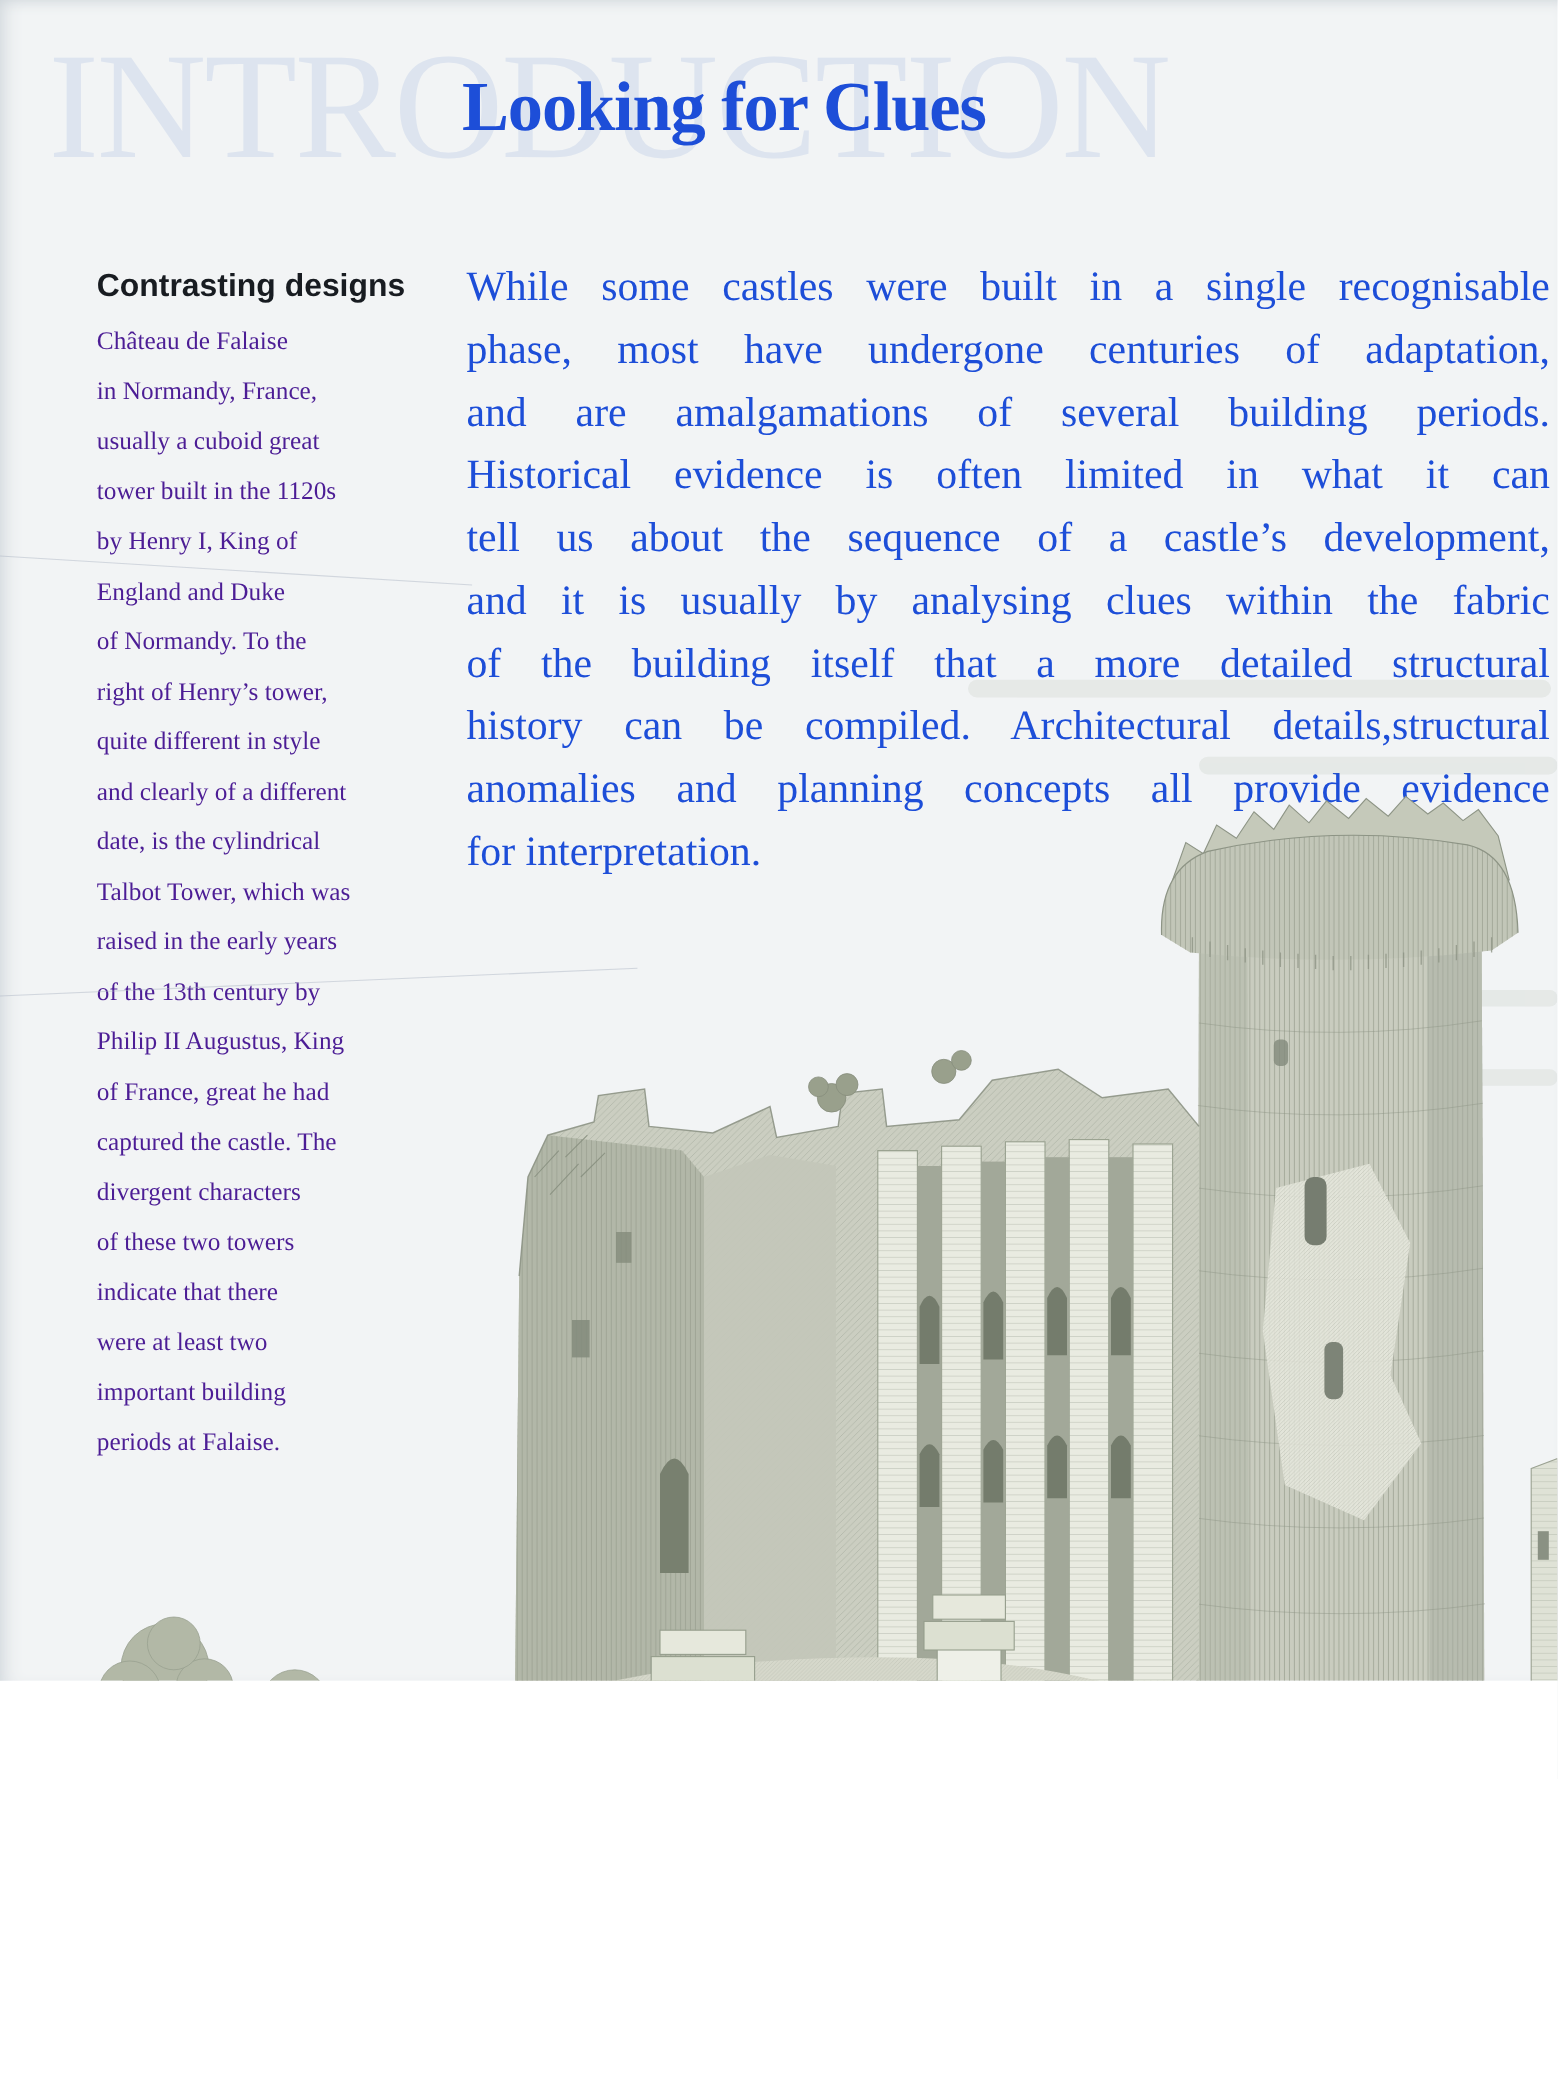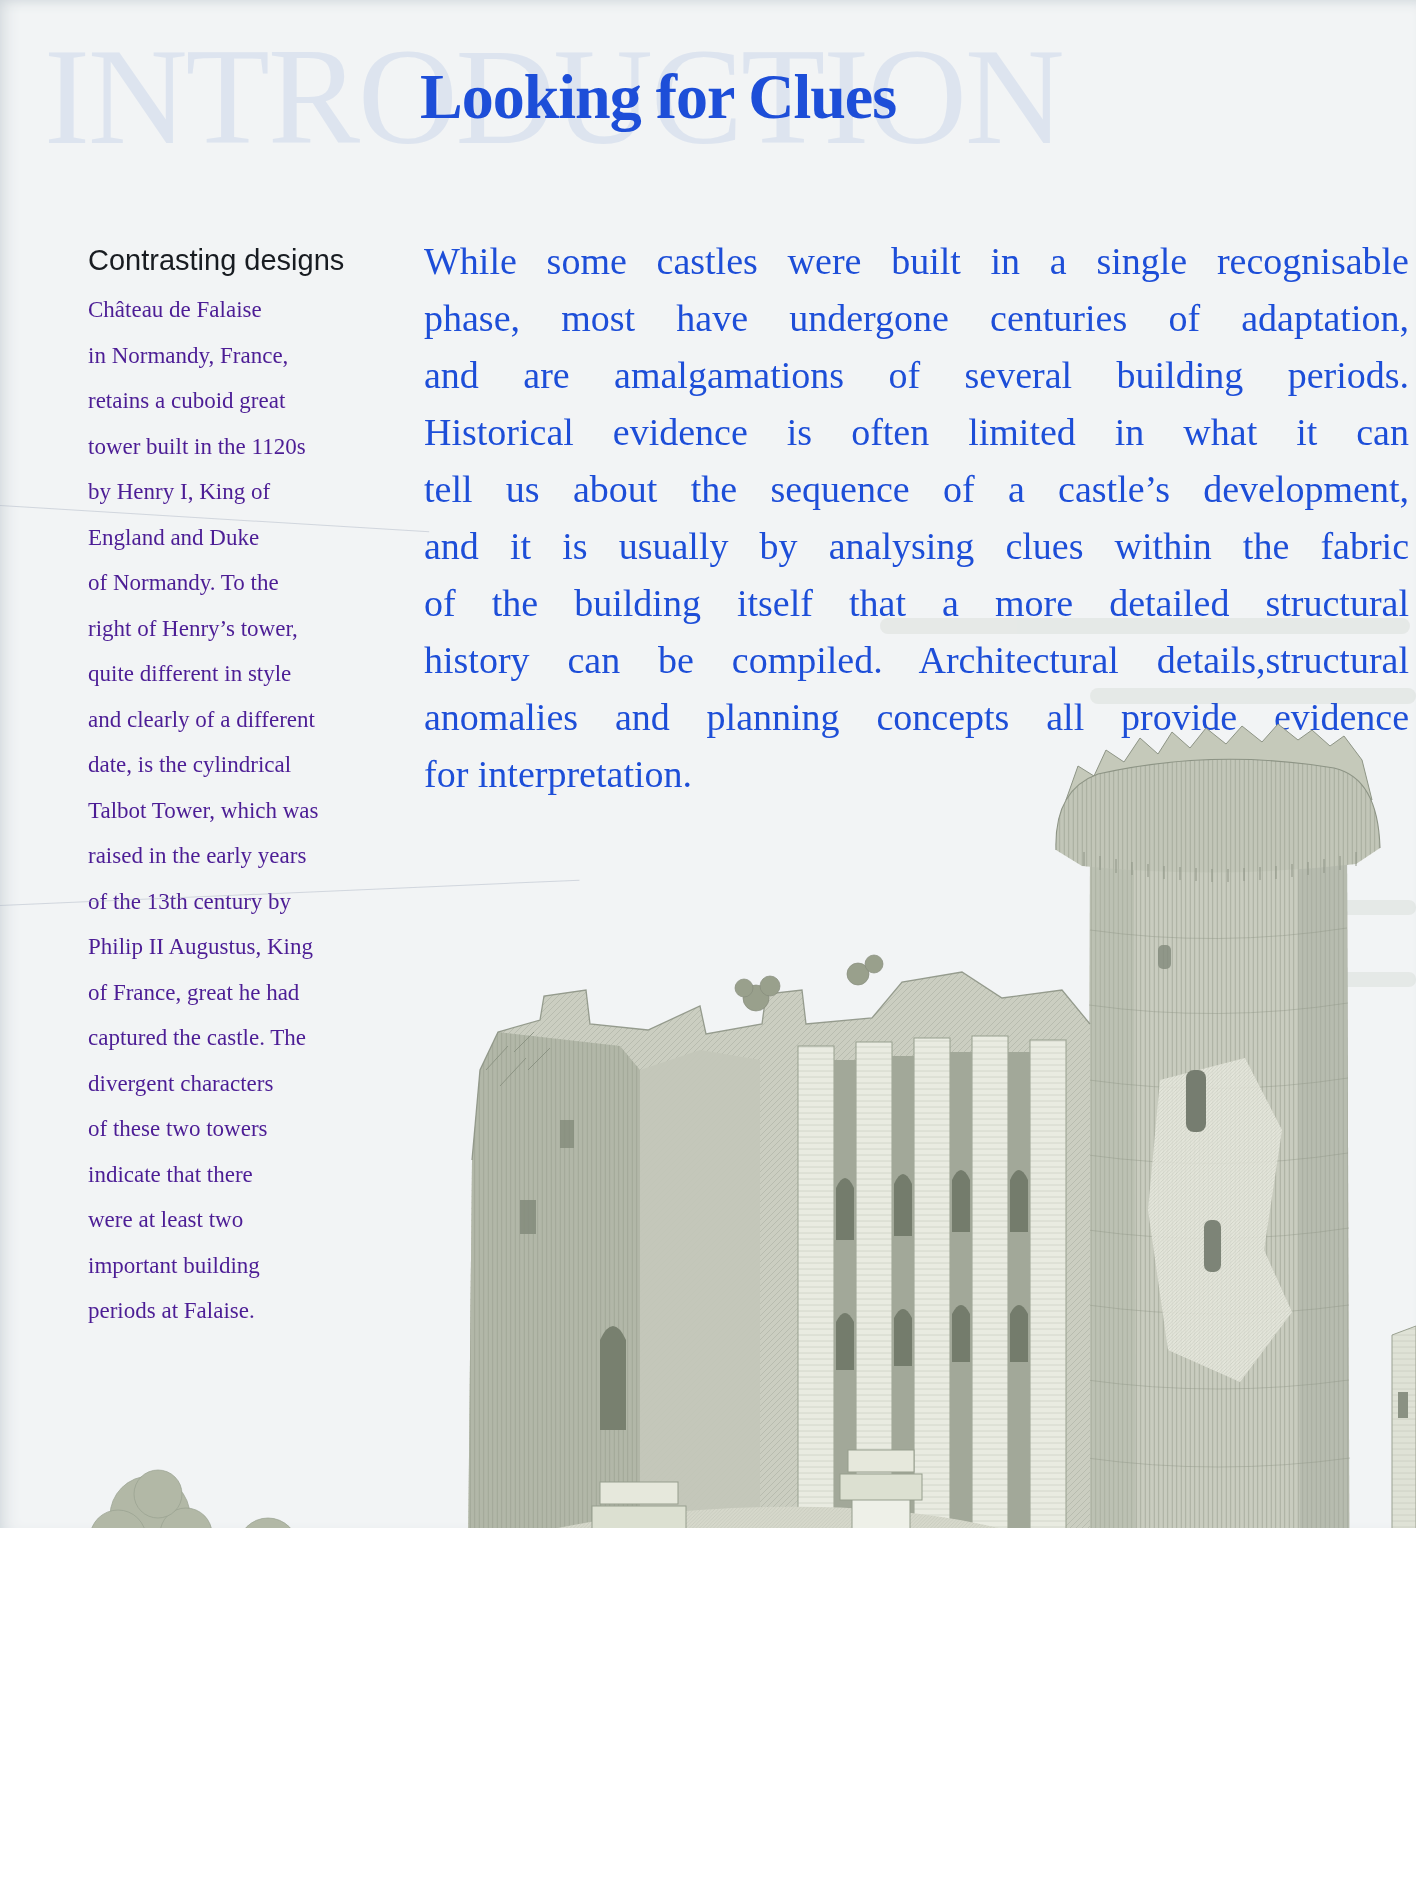--- a/index.html
+++ b/index.html
@@ -25,21 +25,21 @@
     font-family:"Liberation Serif", serif;
     font-size:64px;font-weight:700;
     letter-spacing:-1px;
     color:#1d4ed8;
     white-space:nowrap;
   }
   .sidebar{position:absolute;left:88px;top:244px;width:372px;}
   .side-head{
     margin:0 0 10px 0;
     font-family:"Liberation Sans", sans-serif;
-    font-size:29px;font-weight:400;color:#181c21;
+    font-size:29px;font-weight:700;color:#181c21;
     letter-spacing:0;
   }
   .side-line{
     font-size:23px;line-height:45.5px;color:#4c1d95;
     white-space:nowrap;
   }
   .main-text{position:absolute;left:424px;top:233px;width:985px;}
   .main-line{
     font-size:38px;line-height:57px;color:#1d4ed8;
     text-align:justify;text-align-last:justify;
@@ -56,21 +56,21 @@
 <div class="page">
 
   <div class="watermark">INTRODUCTION</div>
   <h1 class="title">Looking for Clues</h1>
 
   <aside class="sidebar">
     <h2 class="side-head">Contrasting designs</h2>
     <div>
         <div class="side-line">Château de Falaise</div>
         <div class="side-line">in Normandy, France,</div>
-        <div class="side-line">retains a cuboid great</div>
+        <div class="side-line">usually a cuboid great</div>
         <div class="side-line">tower built in the 1120s</div>
         <div class="side-line">by Henry I, King of</div>
         <div class="side-line">England and Duke</div>
         <div class="side-line">of Normandy. To the</div>
         <div class="side-line">right of Henry’s tower,</div>
         <div class="side-line">quite different in style</div>
         <div class="side-line">and clearly of a different</div>
         <div class="side-line">date, is the cylindrical</div>
         <div class="side-line">Talbot Tower, which was</div>
         <div class="side-line">raised in the early years</div>

